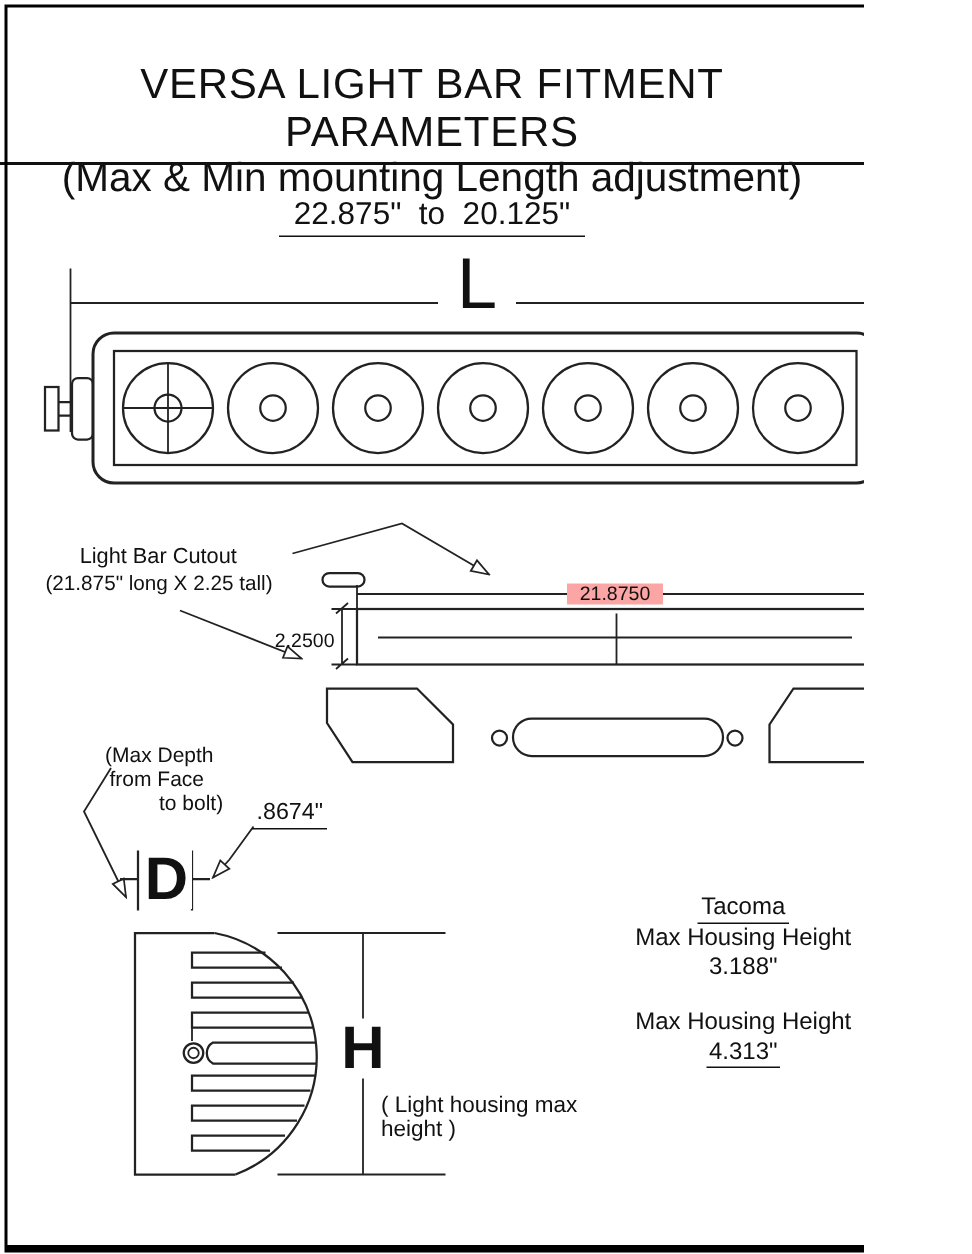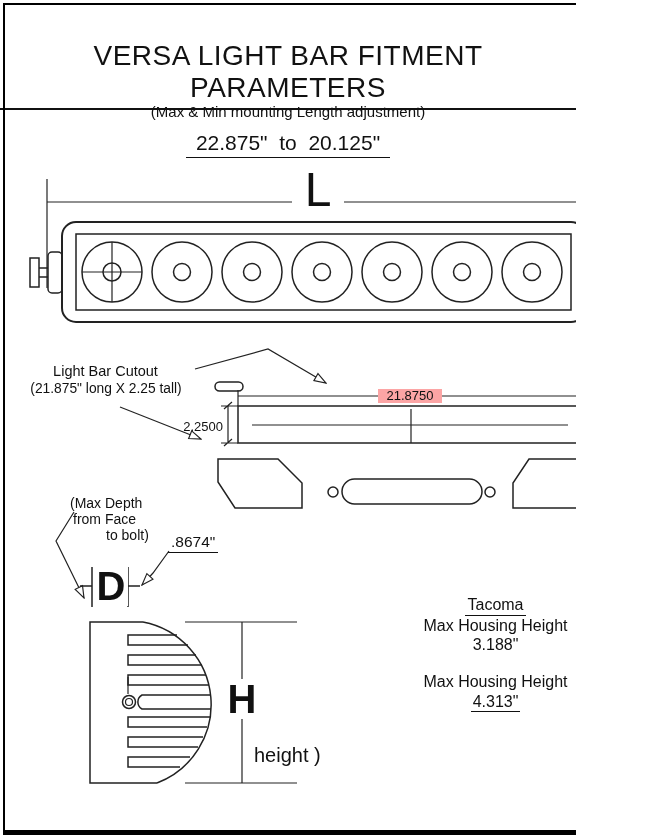--- a/index.html
+++ b/index.html
@@ -3,39 +3,39 @@
 <meta charset="utf-8">
 <style>
   html,body{margin:0;padding:0;background:#fff;}
   body{font-family:"Liberation Sans",sans-serif;color:#111;}
   #page{position:relative;width:576px;height:836px;background:#fff;overflow:hidden;}
   .frame{position:absolute;left:3px;top:3px;width:637px;height:825px;border:2px solid #000;border-bottom-width:5px;pointer-events:none;}
   .abs{position:absolute;}
   .ctr{text-align:center;}
   #title-wrap{left:0;right:0;top:40px;text-align:center;}
   #title-wrap span{display:inline-block;font-size:28px;letter-spacing:.5px;border-bottom:2px solid #111;padding:0 6px 4px 6px;}
-  #subtitle{left:0;right:0;top:103px;font-size:15px;}
+  #subtitle{left:0;right:0;top:103px;font-size:27px;}
   #range-wrap{left:0;right:0;top:131px;text-align:center;}
   #range-wrap span{display:inline-block;font-size:21px;white-space:pre;border-bottom:1.5px solid #111;padding:0 10px 2px 10px;}
   .dimletter{background:#fff;line-height:1;}
   #dim-L{left:292px;top:166px;width:52px;font-size:48px;}
   #dim-D{left:94px;top:566px;width:34px;font-size:40px;font-weight:bold;}
   #dim-H{left:225px;top:679px;width:34px;font-size:40px;font-weight:bold;background:#fff;}
   #cutout-label1{left:28px;top:363px;width:155px;font-size:14.5px;}
   #cutout-label2{left:20px;top:381px;width:172px;font-size:13.8px;}
   #dim-21875{left:378px;top:389px;width:64px;font-size:13px;background:#fca5a5;line-height:14px;}
   #dim-225{left:168px;top:419px;width:55px;font-size:13px;text-align:right;}
   .depth-label{font-size:14px;line-height:15px;}
   #depth1{left:70px;top:496px;}
   #depth2{left:73px;top:512px;}
   #depth3{left:106px;top:528px;}
   #depth-value{left:168px;top:533px;font-size:15.5px;}
   #depth-value span{display:inline-block;border-bottom:1.5px solid #111;padding:0 3px 1px 3px;}
   #caption1{left:254px;top:728px;font-size:15px;}
-  #caption2{left:254px;top:744px;font-size:20px;}
+  #caption2{left:254px;top:744px;font-size:15px;}
   .veh{position:absolute;left:398px;width:195px;text-align:center;font-size:16px;line-height:19.5px;}
   .veh .nm span{display:inline-block;border-bottom:1.5px solid #111;padding:0 2px;}
   .veh .vu{display:inline-block;border-bottom:1.5px solid #111;padding:0 2px;}
   svg{position:absolute;left:0;top:0;}
   .ln{fill:none;stroke:#222;stroke-width:1.5;}
   .thin{fill:none;stroke:#222;stroke-width:1.2;}
   .wht{fill:#fff;stroke:#222;stroke-width:1.5;}
 </style>
 </head>
 <body>
@@ -159,20 +159,21 @@
 
   <div class="abs depth-label" id="depth1">(Max Depth</div>
   <div class="abs depth-label" id="depth2">from Face</div>
   <div class="abs depth-label" id="depth3">to bolt)</div>
   <div class="abs" id="depth-value">
     <span>.8674"</span>
   </div>
   <div class="abs ctr dimletter" id="dim-D">D</div>
 
   <div class="abs ctr dimletter" id="dim-H">H</div>
+  <div class="abs" id="caption1">( Light housing max</div>
   <div class="abs" id="caption2">height )</div>
 
   <div class="veh" style="top:595px">
     <div class="nm"><span>Tacoma</span></div>
     <div>Max Housing Height</div>
     <div>3.188"</div>
   </div>
   <div class="veh" style="top:672px">
     <div>Max Housing Height</div>
     <div><span class="vu">4.313"</span></div>

